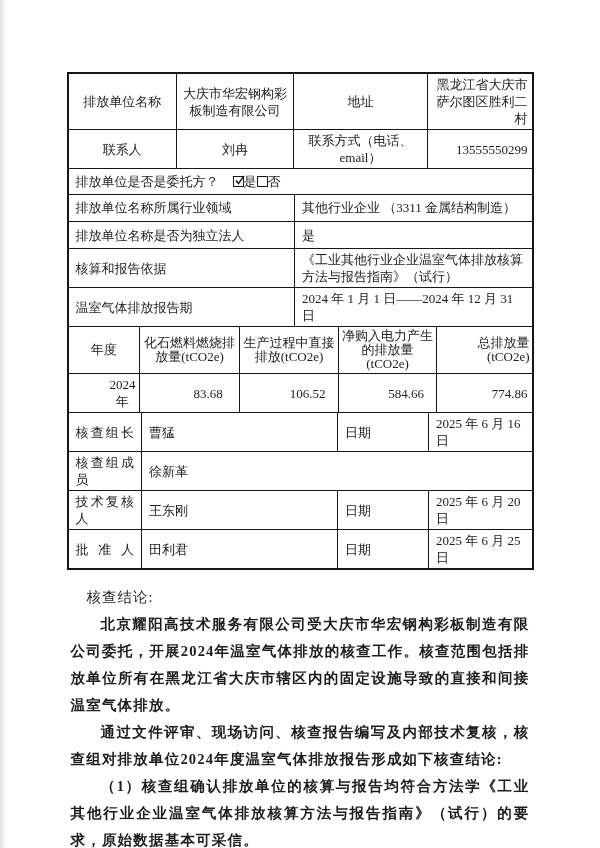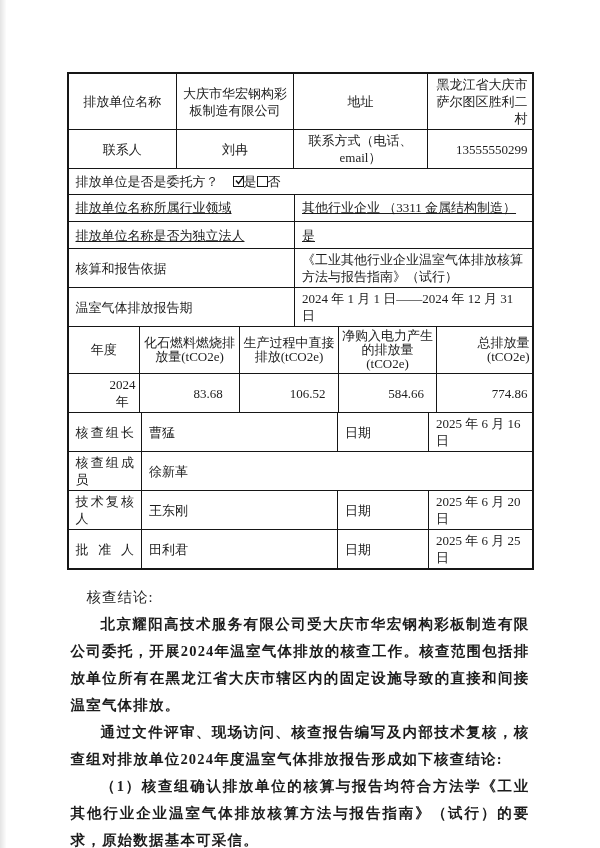--- a/index.html
+++ b/index.html
@@ -29,21 +29,21 @@
     vertical-align: middle;
     padding: 2px 4px;
     overflow: hidden;
   }
   td:last-child { border-right: none; text-align: right; }
   table.last tr:last-child td { border-bottom: none; }
 
   tr.h52 td { height: 52px; }
   tr.h38 td { height: 38px; }
   tr.h25 td { height: 25px; margin-top: 12px; }
-  tr.h27 td { height: 27px; text-decoration: underline; }
+  tr.h27 td { height: 27px; }
   tr.h39 td { height: 39px; }
   tr.h26 td { height: 26px; }
   tr.h43 td { height: 43px; }
   tr.h35 td { height: 35px; padding-left: 41px; }
   tr.h28 td { height: 28px; }
 
   td.left { text-align: left; padding-left: 7px; }
   td.hdr { line-height: 14px; padding: 2px 2px; }
   td.role { text-align: justify; text-align-last: justify; padding: 2px 7px; }
   td.wrapcell { line-height: 17px; }

